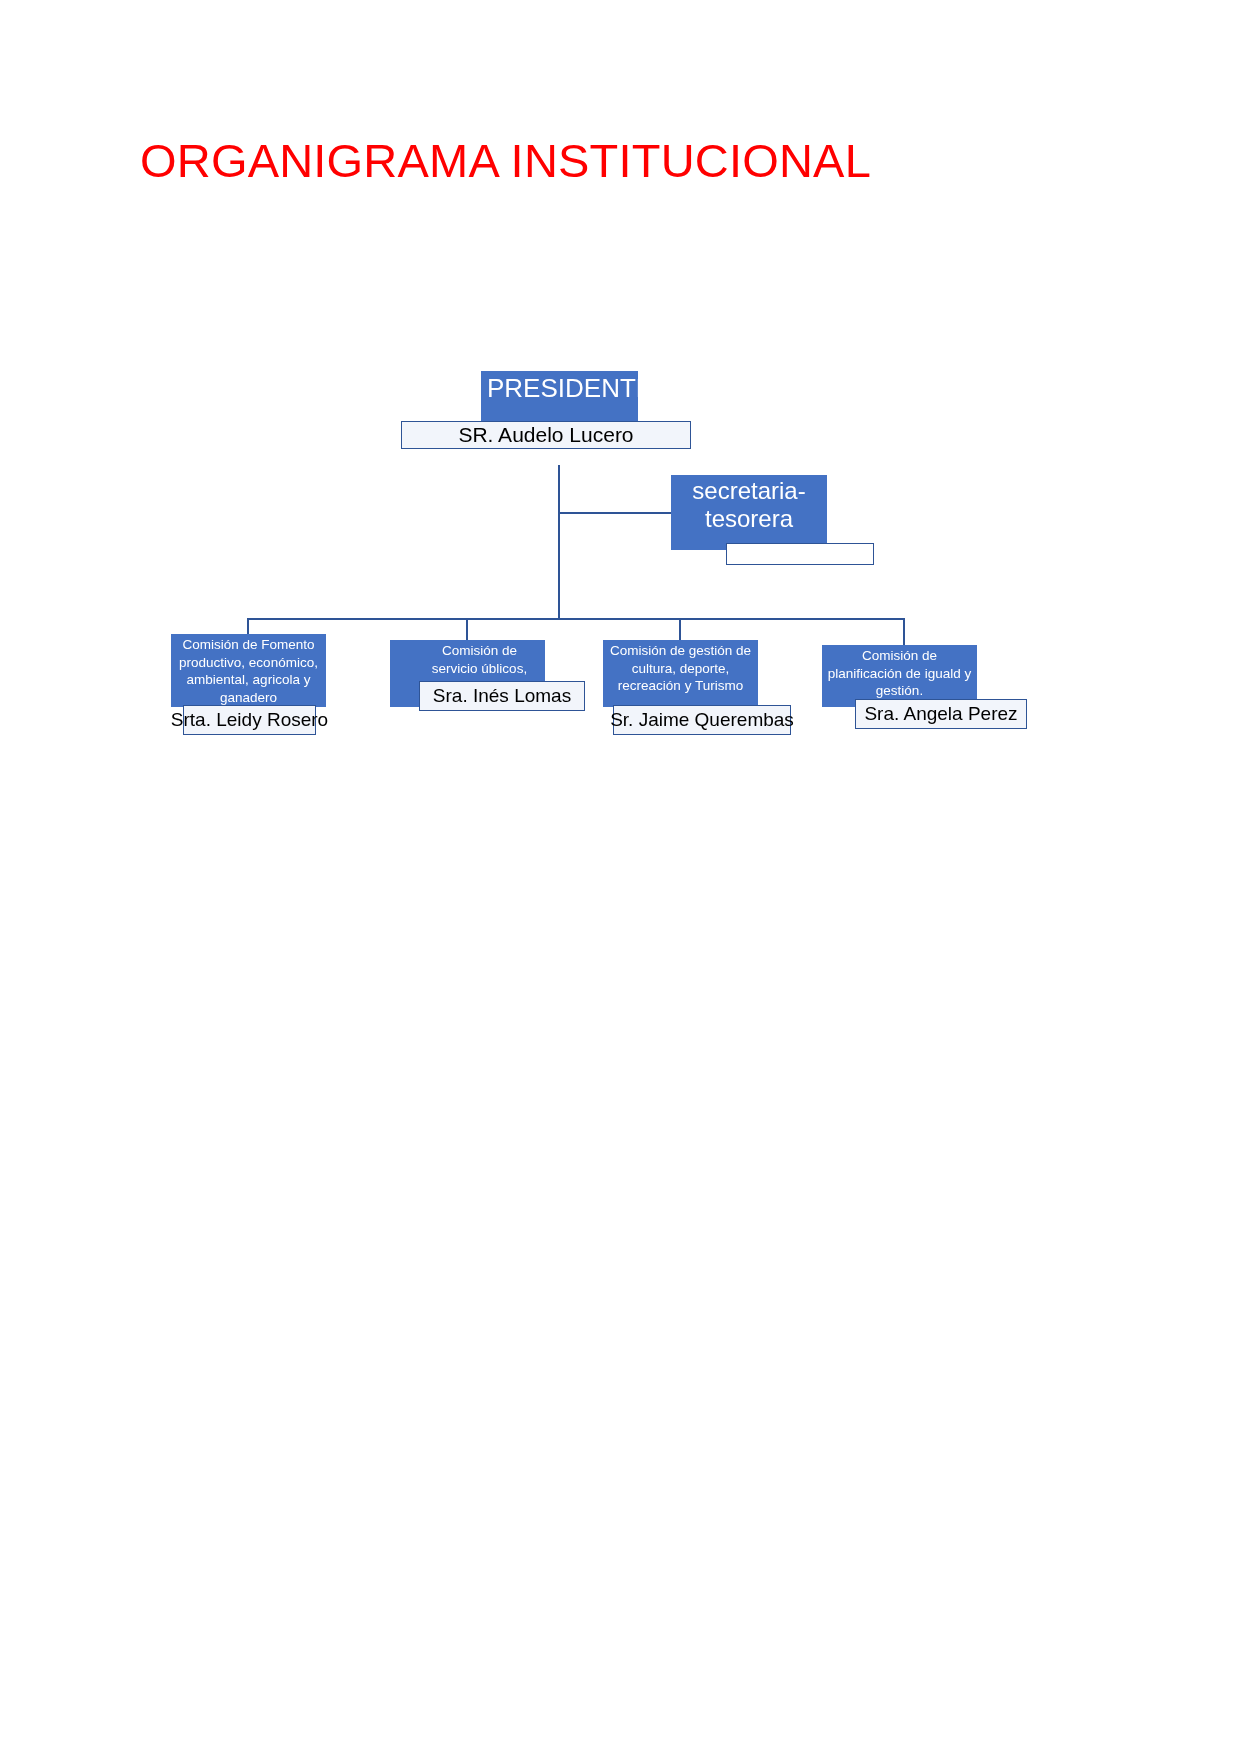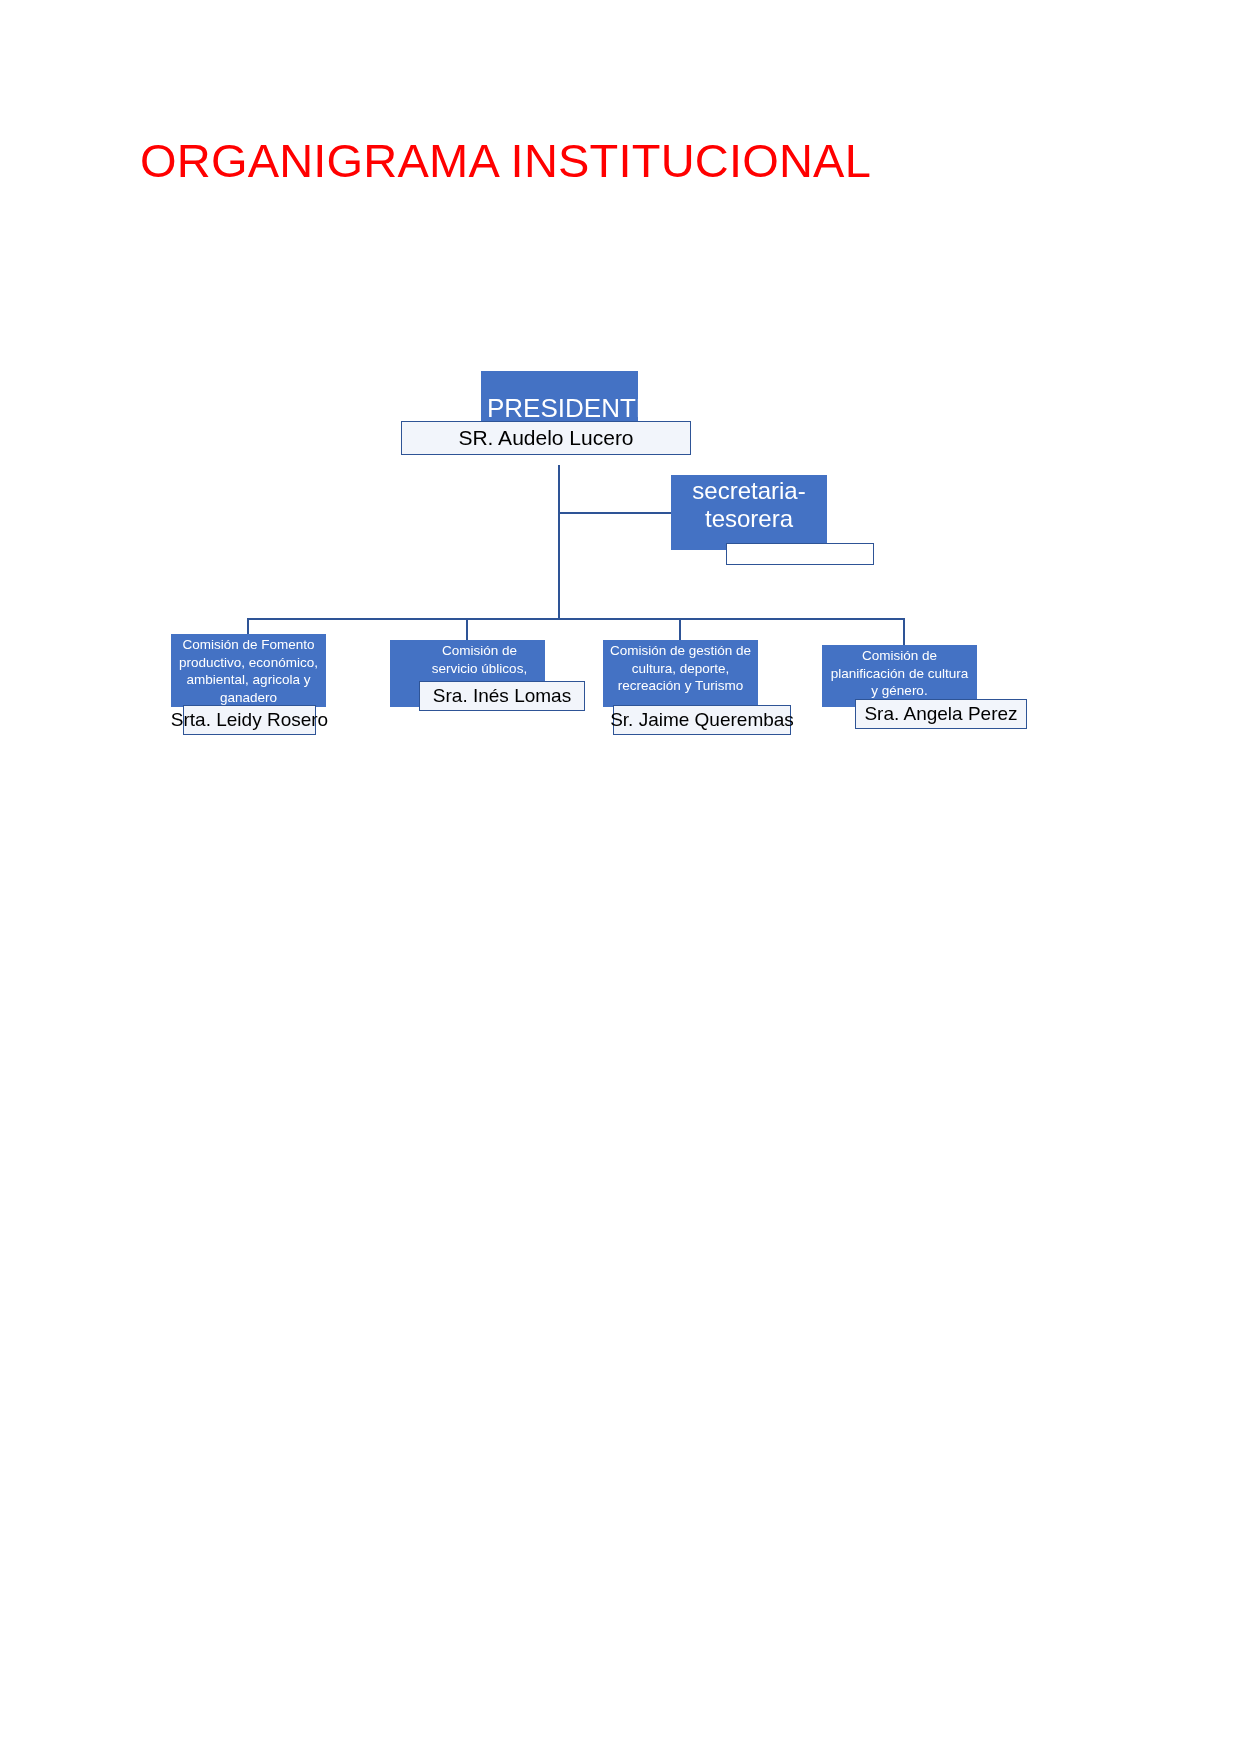--- a/index.html
+++ b/index.html
@@ -63,26 +63,26 @@
   .ln.v { width: 2px; }
   .ln.h { height: 2px; }
 
   
   #president-box {
     left: 481px; top: 371px;
     width: 157px; height: 55px;
     font-size: 26px;
     justify-content: flex-start;
     padding-left: 6px;
-    align-items: flex-end;
+    align-items: flex-start;
     padding-bottom: 2px;
   }
   #president-name {
     left: 401px; top: 421px;
-    width: 290px; height: 34px;
+    width: 290px; height: 28px;
     font-size: 21px;
   }
 
   
   #secretaria-box {
     left: 671px; top: 475px;
     width: 156px; height: 75px;
     font-size: 24px;
     flex-direction: column;
   }
@@ -161,19 +161,19 @@
   </div>
 
   <div class="bluebox commission-box" id="com-box-2">
     <span>Comisión de gestión de cultura, deporte, recreación y Turismo</span>
   </div>
   <div class="nameplate commission-name" id="com-name-2">
     <span>Sr. Jaime Querembas</span>
   </div>
 
   <div class="bluebox commission-box" id="com-box-3">
-    <span>Comisión de planificación de cultura y género.</span>
+    <span>Comisión de planificación de iguald y gestión.</span>
   </div>
   <div class="nameplate commission-name" id="com-name-3">
     <span>Sra. Angela Perez</span>
   </div>
 
 </div>
 
 </body></html>

